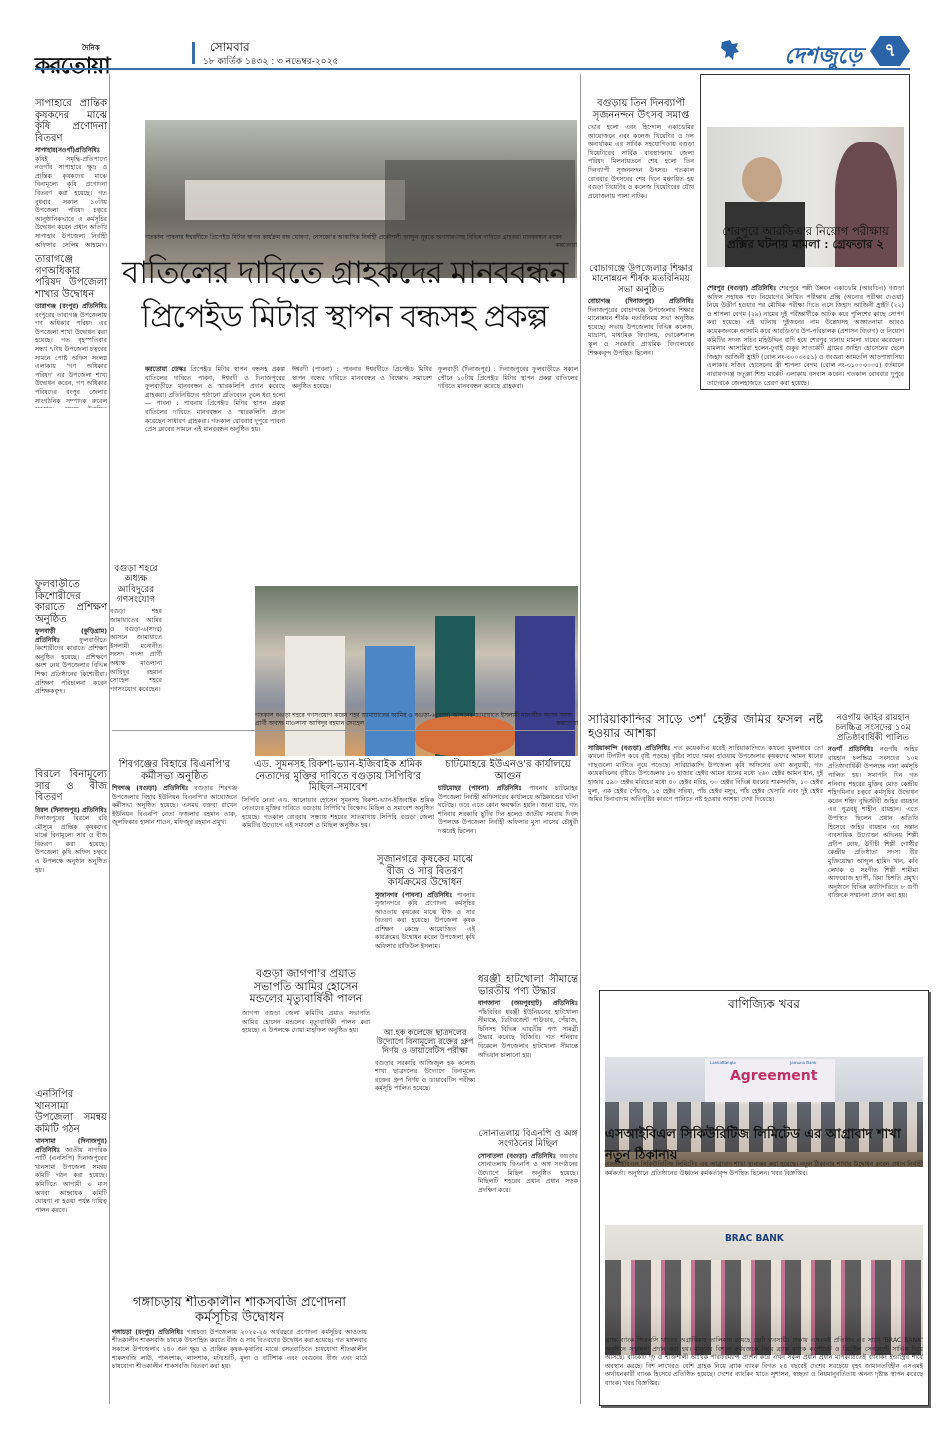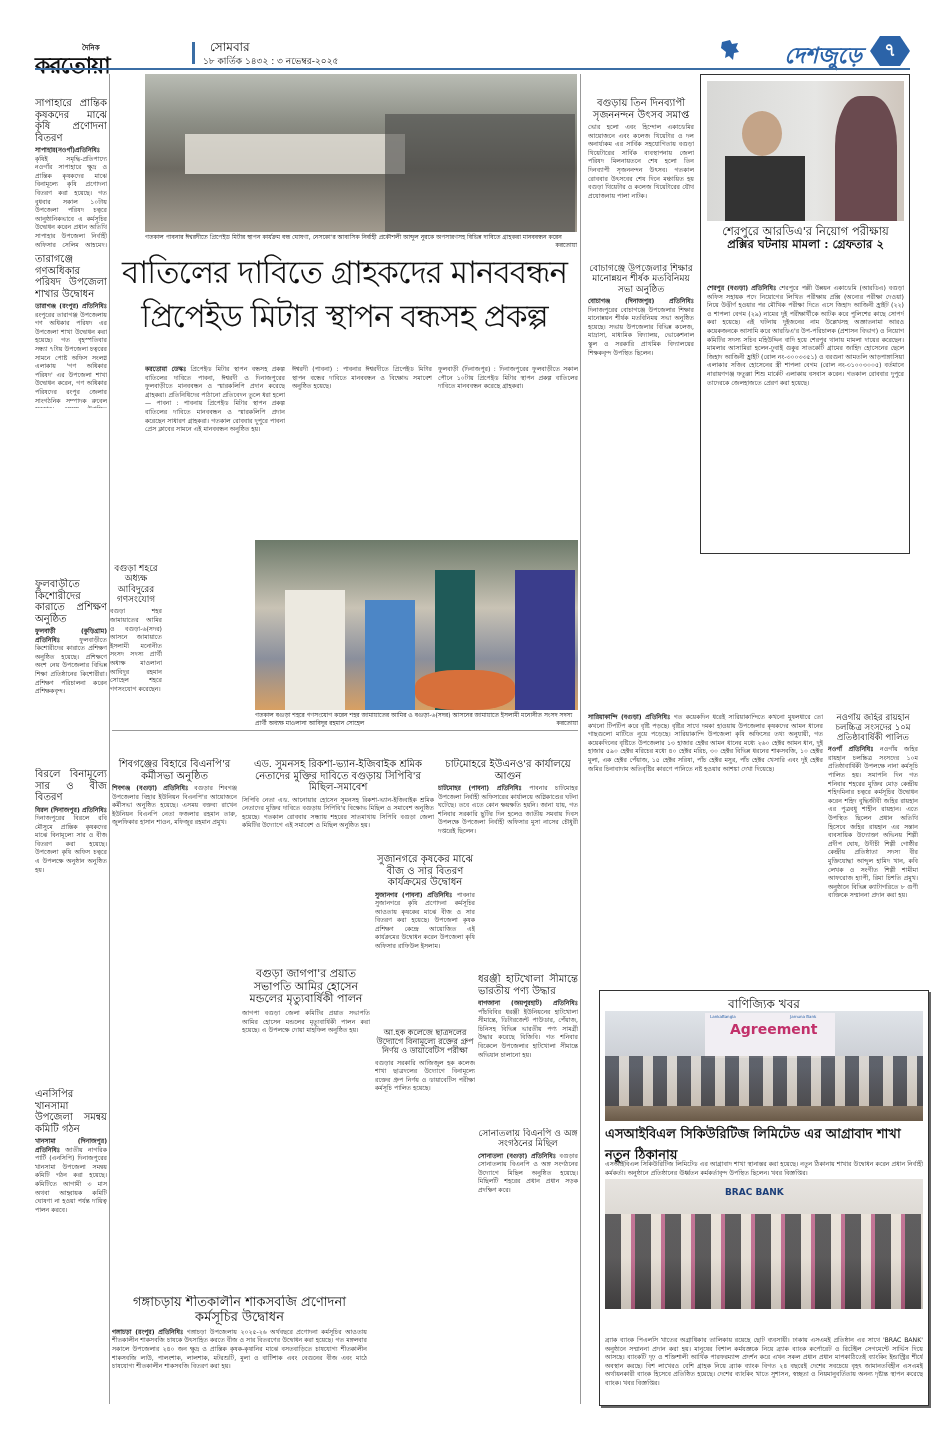--- a/index.html
+++ b/index.html
@@ -15,21 +15,21 @@
   .section-title { position: absolute; right: 90px; top: 0px; font-size: 22px; font-weight: bold; color: #2b63a8; font-style: italic; font-family: "DejaVu Serif", serif; }
   .map-icon { position: absolute; right: 150px; top: 0; width: 24px; height: 24px; }
   .page-badge { position: absolute; right: 0; top: -2px; width: 40px; height: 30px; background: #2b63a8; color: #fff; font-weight: bold; font-size: 18px; display:flex; align-items:center; justify-content:center; clip-path: polygon(25% 0, 75% 0, 100% 50%, 75% 100%, 25% 100%, 0 50%); }
   .top-rule { position: absolute; left: 35px; top: 68px; width: 875px; height: 2px; background: #3b6ea5; }
 
   .col { position: absolute; font-size: 6.2px; line-height: 8.6px; color: #222; text-align: justify; overflow: hidden; margin-top: 23px; }
   .hd { font-family: "DejaVu Serif", serif; color: #111; line-height: 1.15; margin-bottom: 3px; }
   .body-text { font-size: 6.2px; line-height: 8.6px; }
   .byline { font-weight: bold; }
 
-  .photo { position: absolute; overflow: hidden; }
+  .photo { position: absolute; overflow: hidden; margin-top: 46px; }
   .caption { position: absolute; font-size: 6px; line-height: 8px; color: #222; }
   .credit { position: absolute; right: 0; bottom: 0; font-size: 6px; }
 
   .vline { position: absolute; width: 1px; background: #999; }
   .hline { position: absolute; height: 1px; background: #999; }
 
   .lead-hd { position: absolute; left: 112px; top: 250px; width: 465px; font-family: "DejaVu Serif", serif; font-size: 31px; line-height: 44px; text-align: center; color: #111; letter-spacing: -1px; }
 
   .boxed { position: absolute; border: 1px solid #333; }
 
@@ -162,41 +162,42 @@
   <div class="body-text"><span class="byline">গঙ্গাচড়া (রংপুর) প্রতিনিধিঃ</span> <span>গঙ্গাচড়া উপজেলায় ২০২৫-২৬ অর্থবছরে প্রণোদনা কর্মসূচির আওতায় শীতকালীন শাকসবজি চাষকে উৎসাহিত করতে বীজ ও সার বিতরণের উদ্বোধন করা হয়েছে। গত মঙ্গলবার সকালে উপজেলার ২৪০ জন ক্ষুদ্র ও প্রান্তিক কৃষক-কৃষানির মাঝে বসতবাড়িতে চাষযোগ্য শীতকালীন শাকসবজি লাউ, পালংশাক, লালশাক, মটরশুটি, মুলা ও বাটিশাক এবং বেগুনের বীজ এবং মাঠে চাষযোগ্য শীতকালীন শাকসবজি বিতরণ করা হয়।</span></div>
 </div>
 
 <div class="vline" style="left:580px; top:74px; height:1330px;"></div>
 
 <div class="col" style="left:588px; top:74px; width:106px; height:160px;">
   <div class="hd" style="font-size:10px;text-align:center;">বগুড়ায় তিন দিনব্যাপী সৃজননন্দন উৎসব সমাপ্ত</div>
   <div class="body-text">ভোর হলো এবং হিন্দোল একাডেমির আয়োজনে এবং কলেজ থিয়েটার ও দল অনার্য্যকম এর সার্বিক সহযোগিতায় বগুড়া থিয়েটারের সার্বিক ব্যবস্থাপনায় জেলা পরিষদ মিলনায়তনে শেষ হলো তিন দিনব্যাপী সৃজননন্দন উৎসব। গতকাল রোববার উৎসবের শেষ দিনে মঞ্চায়িত হয় বগুড়া থিয়েটার ও কলেজ থিয়েটারের যৌথ প্রযোজনায় পালা নাটক।</div>
 </div>
 
-<div class="boxed" style="left:700px; top:74px; width:210px; height:480px;">
+<div class="boxed" style="left:700px; top:74px; width:210px; height:316px;">
   <div class="photo" style="left:6px; top:6px; width:197px; height:140px; background: linear-gradient(90deg,#d8d8d6 0%,#e6e6e4 55%,#cfc6bd 100%);">
     <div style="position:absolute;left:35px;top:30px;width:40px;height:45px;border-radius:50%;background:#c4a488;"></div>
     <div style="position:absolute;left:18px;top:75px;width:80px;height:65px;background:#333;"></div>
     <div style="position:absolute;left:128px;top:15px;width:62px;height:125px;background:#6a4a4f;border-radius:40% 40% 0 0;"></div>
   </div>
   <div class="hd" style="position:absolute; left:6px; top:150px; width:197px; font-size:11.5px; text-align:center;">
     <div>শেরপুরে আরডিএ'র নিয়োগ পরীক্ষায়</div>
     <div style="font-weight:bold;">প্রক্সির ঘটনায় মামলা : গ্রেফতার ২</div>
   </div>
   <div class="col" style="left:6px; top:186px; width:197px; height:210px;">
     <span class="byline">শেরপুর (বগুড়া) প্রতিনিধিঃ</span> <span>শেরপুরে পল্লী উন্নয়ন একাডেমি (আরডিএ) বগুড়া অফিস সহায়ক পদে নিয়োগের লিখিত পরীক্ষায় প্রক্সি (অন্যের পরীক্ষা দেওয়া) নিয়ে উত্তীর্ণ হওয়ার পর মৌখিক পরীক্ষা দিতে এসে জিহাদ আজিনী হ্রাইট (২২) ও শাপলা বেগম (২৯) নামের দুই পরীক্ষার্থীকে আটক করে পুলিশের কাছে সোপর্দ করা হয়েছে। এই ঘটনায় দুইজনের নাম উল্লেখসহ অজ্ঞাতনামা আরও কয়েকজনকে আসামি করে আরডিএ'র উপ-পরিচালক (প্রশাসন বিভাগ) ও নিয়োগ কমিটির সদস্য সচিব মহিউদ্দিন বাদি হয়ে শেরপুর থানায় মামলা দায়ের করেছেন। মামলার আসামিরা হলেন-ঢুবাই গুকুর সাতকেটি গ্রামের জাহিদ হোসেনের ছেলে জিহাদ আজিনী হ্রাইট (রোল নং-৩০০৩৩৫১) ও বরগুনা আমতলি আড়পাঙ্গাসিয়া এলাকার সজিব হোসেনের স্ত্রী শাপলা বেগম (রোল নং-৩১০০৩০০৫) বর্তমানে নারায়ণগঞ্জ ফতুল্লা শিশু মার্কেট এলাকায় বসবাস করেন। গতকাল রোববার দুপুরে তাদেরকে জেলহাজতে প্রেরণ করা হয়েছে।</span>
   </div>
 </div>
 
 <div class="col" style="left:588px; top:240px; width:106px; height:435px;">
   <div class="hd" style="font-size:9px;text-align:center;">বোচাগঞ্জে উপজেলার শিক্ষার মানোন্নয়ন শীর্ষক মতবিনিময় সভা অনুষ্ঠিত</div>
   <div class="body-text"><span class="byline">বোচাগঞ্জ (দিনাজপুর) প্রতিনিধিঃ</span> <span>দিনাজপুরের বোচাগঞ্জে উপজেলার শিক্ষার মানোন্নয়ন শীর্ষক মতবিনিময় সভা অনুষ্ঠিত হয়েছে। সভায় উপজেলার বিভিন্ন কলেজ, মাদ্রাসা, মাধ্যমিক বিদ্যালয়, ভোকেশনাল স্কুল ও সরকারি প্রাথমিক বিদ্যালয়ের শিক্ষকবৃন্দ উপস্থিত ছিলেন।</span></div>
 </div>
 
 <div class="col" style="left:588px; top:690px; width:235px; height:280px;">
+  <div class="hd" style="font-size:12px;">সারিয়াকান্দির সাড়ে ৩শ' হেক্টর জমির ফসল নষ্ট হওয়ার আশঙ্কা</div>
   <div class="body-text"><span class="byline">সারিয়াকান্দি (বগুড়া) প্রতিনিধিঃ</span> <span>গত কয়েকদিন ধরেই সারিয়াকান্দিতে কখনো মুষলধারে তো কখনো টিপটিপ করে বৃষ্টি পড়ছে। বৃষ্টির সাথে দমকা হাওয়ায় উপজেলার কৃষকদের আমন ধানের গাছগুলো মাটিতে নুয়ে পড়েছে। সারিয়াকান্দি উপজেলা কৃষি অফিসের তথ্য অনুযায়ী, গত কয়েকদিনের বৃষ্টিতে উপজেলার ১৩ হাজার হেক্টর আমন ধানের মধ্যে ২৬০ হেক্টর আমন ধান, দুই হাজার ৫৯০ হেক্টর মরিচের মধ্যে ৪০ হেক্টর মরিচ, ৩০ হেক্টর বিভিন্ন ধরনের শাকসবজি, ১০ হেক্টর মুলা, এক হেক্টর পেঁয়াজ, ১৫ হেক্টর সরিষা, পাঁচ হেক্টর মসুর, পাঁচ হেক্টর খেসারি এবং দুই হেক্টর জমির চিনাবাদাম অতিবৃষ্টির কারণে পানিতে নষ্ট হওয়ার আশঙ্কা দেখা দিয়েছে।</span></div>
 </div>
 
 <div class="col" style="left:828px; top:690px; width:90px; height:280px;">
   <div class="hd" style="font-size:8.5px;text-align:center;">নওগাঁয় জহির রায়হান চলচ্চিত্র সংসদের ১০ম প্রতিষ্ঠাবার্ষিকী পালিত</div>
   <div class="body-text"><span class="byline">নওগাঁ প্রতিনিধিঃ</span> <span>নওগাঁয় জহির রায়হান চলচ্চিত্র সংসদের ১০ম প্রতিষ্ঠাবার্ষিকী উপলক্ষে নানা কর্মসূচি পালিত হয়। সমাপনি দিন গত শনিবার শহরের মুক্তির মোড় কেন্দ্রীয় শহিদমিনার চত্বরে কর্মসূচির উদ্বোধন করেন শহিদ বুদ্ধিজীবী জহির রায়হান এর পুত্রবধু শাহীন রায়হান। এতে উপস্থিত ছিলেন প্রধান অতিথি হিসেবে জহির রায়হান এর সন্তান ব্যবসায়িক উদ্যোক্তা অভিনয় শিল্পী প্রদীপ ঘোষ, উদীচী শিল্পী গোষ্ঠীর কেন্দ্রীয় প্রতিষ্ঠাতা সদস্য বীর মুক্তিযোদ্ধা আব্দুল হামিদ খান, কবি লেখক ও সংগীত শিল্পী শামীমা আফরোজ হ্যাপী, রিমা চিশতি প্রমুখ। অনুষ্ঠানে বিভিন্ন ক্যাটাগরিতে ৮ গুণী ব্যক্তিকে সম্মাননা প্রদান করা হয়।</span></div>
 </div>
 
 <div class="biz-box">
   <div style="text-align:center; font-family:'DejaVu Serif',serif; font-size:12px; margin-top:4px;">বাণিজ্যিক খবর</div>

